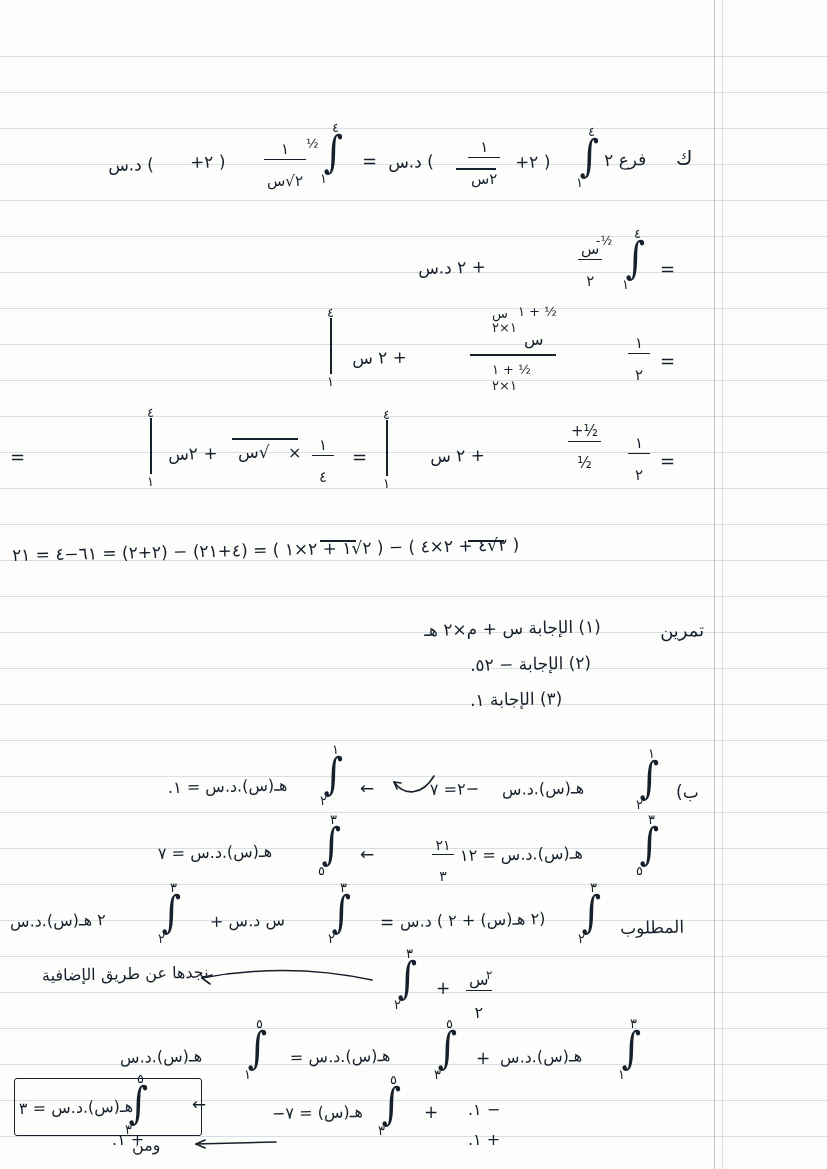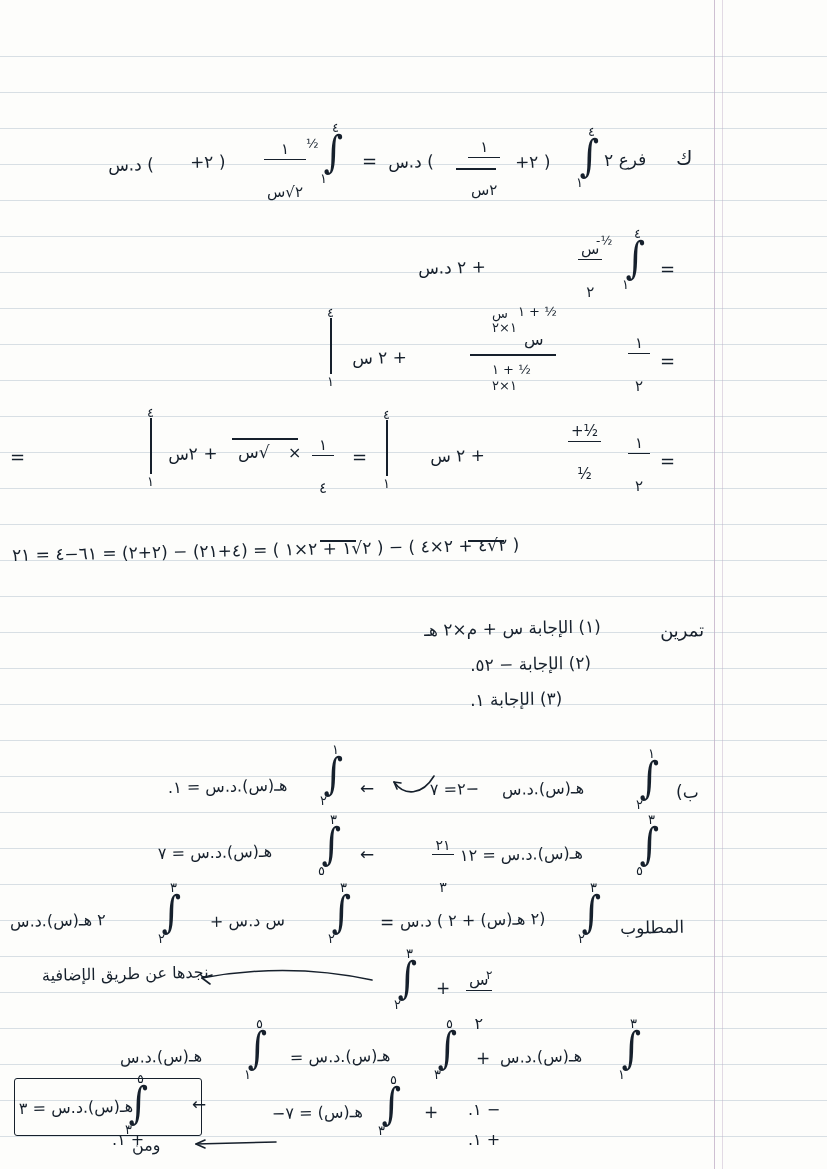--- a/index.html
+++ b/index.html
@@ -70,21 +70,21 @@
     line-height: 1.05;
   }
   .frac .num { padding: 0 3px; }
   .frac .bar {
     width: 100%;
     min-width: 22px;
     height: 1.5px;
     background: #16202c;
     margin: 1px 0;
   }
-  .frac .den { padding: 0 3px; margin-top: 24px; }
+  .frac .den { padding: 13px 3px; }
 
   
   .integ {
     position: absolute;
     color: #16202c;
     font-family: "DejaVu Serif", serif;
   }
   .integ .sym {
     font-size: 44px;
     line-height: 1;

